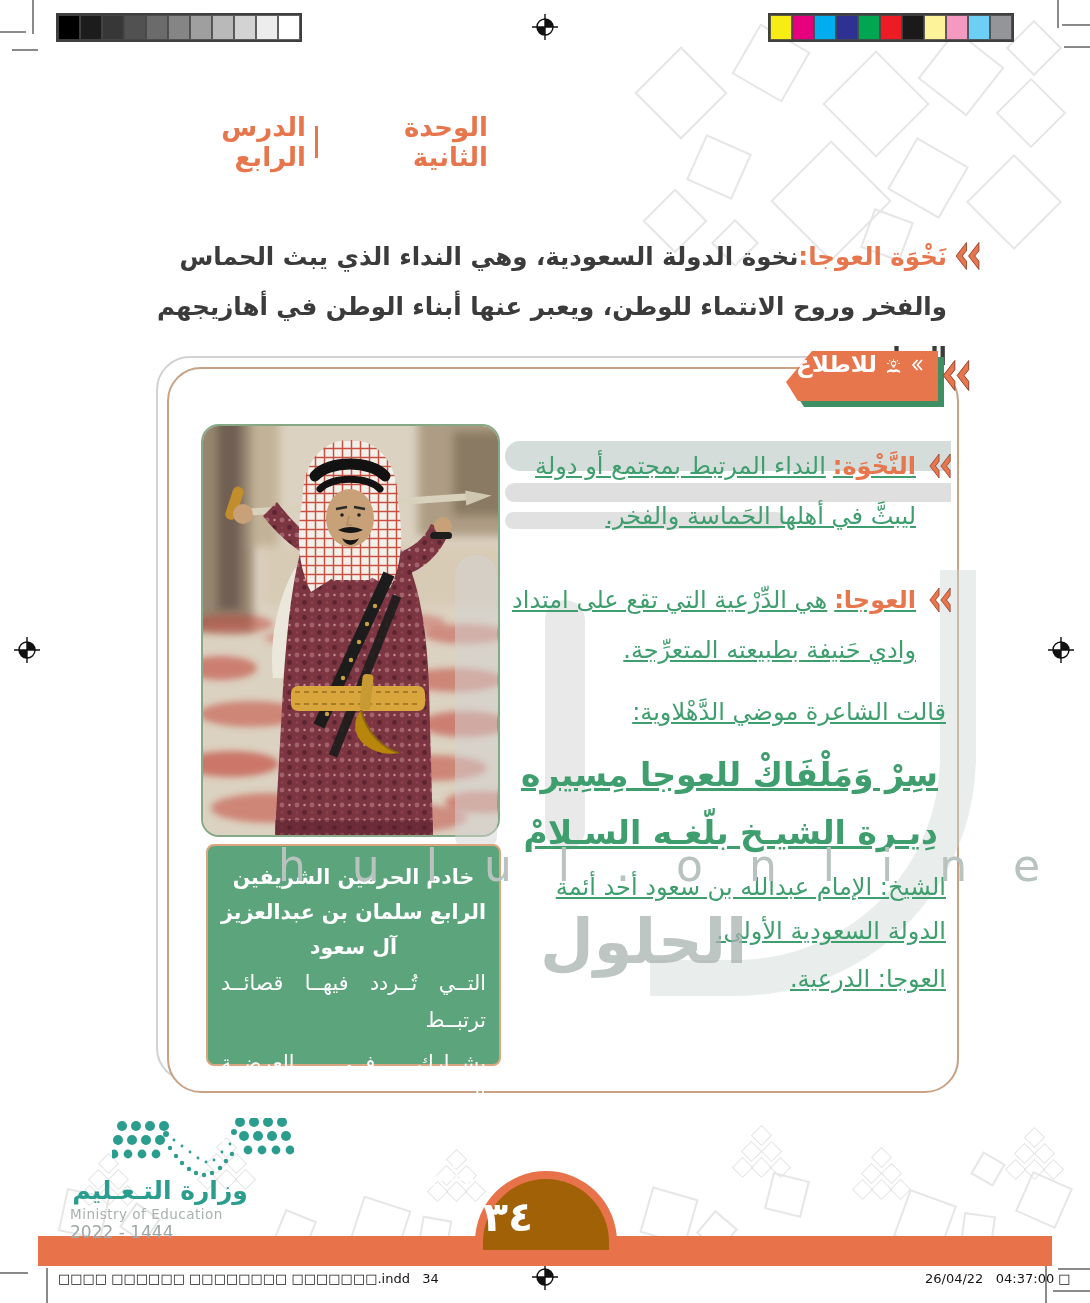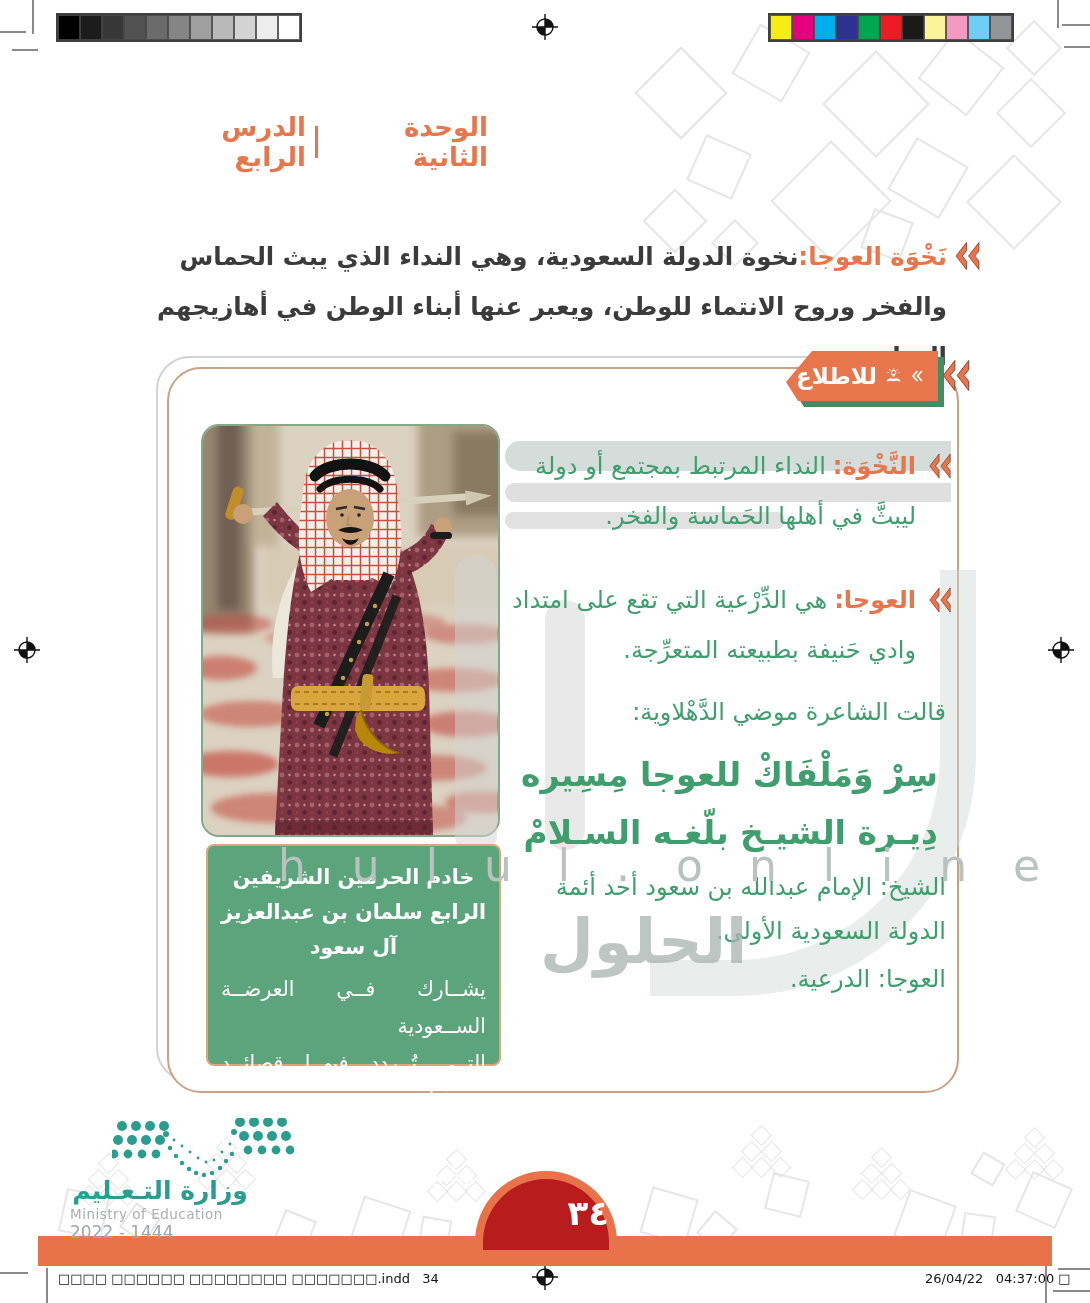--- a/index.html
+++ b/index.html
@@ -51,50 +51,50 @@
   .wm-ring{left:650px;top:570px;width:290px;height:390px;border:36px solid #cfd8d5;border-top:none;border-left:none;
     border-radius:0 0 240px 0;opacity:.45;z-index:4;}
   .wm-latin{left:278px;top:840px;width:700px;font-size:44px;letter-spacing:16px;color:#b8c3c0;z-index:40;white-space:nowrap;}
   .wm-ar{left:540px;top:905px;font-size:62px;font-weight:bold;color:#a9b3b1;opacity:.75;z-index:40;direction:rtl;}
 
   
   .tab-shadow{left:792px;top:357px;width:152px;height:50px;background:#3E9064;z-index:19;
     clip-path:polygon(0 62%,26px 0,100% 0,100% 100%,12px 100%);}
   .tab-main{left:786px;top:351px;width:152px;height:50px;background:#E8764D;z-index:20;
     clip-path:polygon(0 62%,26px 0,100% 0,100% 100%,12px 100%);
-    display:flex;direction:rtl;align-items:center;gap:8px;padding:0 12px 0 0;box-sizing:border-box;}
+    display:flex;direction:rtl;gap:8px;padding:0 12px 0 0;box-sizing:border-box;}
   .tab-label{color:#fff;font-weight:bold;font-size:23px;margin-left:10px;}
   .tab-bullet{left:941px;top:353px;z-index:20;}
 
   
   .photo{left:201px;top:424px;width:295px;height:409px;border:2.5px solid #84a984;border-radius:18px;
     overflow:hidden;z-index:3;background:#dcd2c1;}
 
   
   .caption{left:206px;top:844px;width:265px;height:190px;background:#5CA47B;border:2.5px solid #DDA57F;
     border-radius:8px;z-index:5;color:#fff;direction:rtl;padding:14px 13px;}
   .caption .t{font-weight:bold;font-size:20.5px;text-align:center;line-height:35px;}
   .caption .b{font-size:20.5px;line-height:37px;text-align:justify;text-align-last:justify;margin-top:6px;}
   .caption .b2{margin-top:0;}
 
   
-  .rcol{left:505px;top:441px;width:447px;direction:rtl;z-index:10;color:#3F9E6E;font-size:24px;}
+  .rcol{left:505px;top:441px;width:447px;direction:rtl;z-index:10;color:#3F9E6E;font-size:24px;text-decoration:underline;}
   .def{position:relative;padding-right:36px;line-height:50px;font-weight:500;}
   .def .bullet{position:absolute;right:0;top:11px;}
   .def .dterm{color:#E8764D;font-weight:bold;margin-left:7px;}
   .def1{margin-bottom:34px;}
   .def2{margin-bottom:12px;}
   .poetline{padding-right:6px;line-height:50px;margin-bottom:12px;font-weight:500;}
   .verse{padding-right:14px;line-height:52px;font-weight:bold;font-size:33px;margin-bottom:6px;}
   .gloss{padding-right:6px;line-height:44px;margin:4px 0 4px 0;font-weight:500;}
 
   
   .bottom-bar{left:38px;top:1236px;width:1014px;height:30px;background:#E8724A;z-index:8;}
-  .dome{left:475px;top:1171px;width:126px;height:57px;background:#b91c1c;border:8px solid #E8724A;border-bottom:none;
-    border-radius:140px 140px 0 0;z-index:9;text-align:right;color:#fff;font-weight:bold;font-size:34px;
+  .dome{left:475px;top:1171px;width:126px;height:57px;background:#a16207;border:8px solid #E8724A;border-bottom:none;
+    border-radius:140px 140px 0 0;z-index:9;text-align:left;color:#fff;font-weight:bold;font-size:41px;
     padding-top:14px;box-sizing:content-box;}
   .moe-ar{left:70px;top:1176px;width:180px;text-align:center;direction:rtl;color:#2b9d8e;font-weight:bold;font-size:25px;z-index:9;}
   .moe-en{left:70px;top:1206px;width:200px;color:#a9b0b0;font-size:13.5px;letter-spacing:.5px;z-index:9;}
   .moe-years{left:70px;top:1222px;width:200px;color:#a0a7a7;font-size:17px;z-index:9;}
   .foot-file{left:58px;top:1271px;font-size:13px;color:#151515;white-space:pre;z-index:9;}
   .foot-date{left:925px;top:1271px;font-size:13px;color:#151515;white-space:pre;z-index:9;}
 </style>
 </head>
 <body>
 
@@ -312,22 +312,22 @@
       <rect x="158" y="248" width="11" height="36" rx="4" fill="#c89a33" transform="rotate(6 163 266)"></rect>
       <path d="M158 284 C164 308 180 322 196 327 C182 330 166 325 157 314 C150 304 151 292 158 284 Z" fill="#b8860b"></path>
       <path d="M158 284 C164 308 180 322 196 327" stroke="#8a6510" stroke-width="2" fill="none"></path>
       <rect x="72" y="394" width="158" height="15" fill="#571f2a" opacity=".45"></rect>
     </svg>
   </div>
 
   <div class="abs caption">
     <div class="t">خادم الحرمين الشريفين</div>
     <div class="t">الرابع سلمان بن عبدالعزيز آل سعود</div>
+    <div class="b b2">التــي تُــردد فيهــا قصائــد ترتبــط</div>
     <div class="b">يشــارك فــي العرضــة الســعودية</div>
-    <div class="b b2">التــي تُــردد فيهــا قصائــد ترتبــط</div>
     <div class="b b2">بنخوة الوطن، وإنجازات مؤسِّسِــيه.</div>
   </div>
 
   <div class="abs rcol">
     <div class="def def1">
       <svg class="bullet chev" width="24" height="28" viewBox="0 0 26 30">
         <path d="M12 2 L2 15 L12 28 L12 20 L8 15 L12 10 Z"></path>
           <path d="M24 2 L14 15 L24 28 L24 20 L20 15 L24 10 Z"></path>
       </svg>
       <span class="dterm">النَّخْوَة:</span><span>النداء المرتبط بمجتمع أو دولة ليبثَّ في أهلها الحَماسة والفخر.</span>

